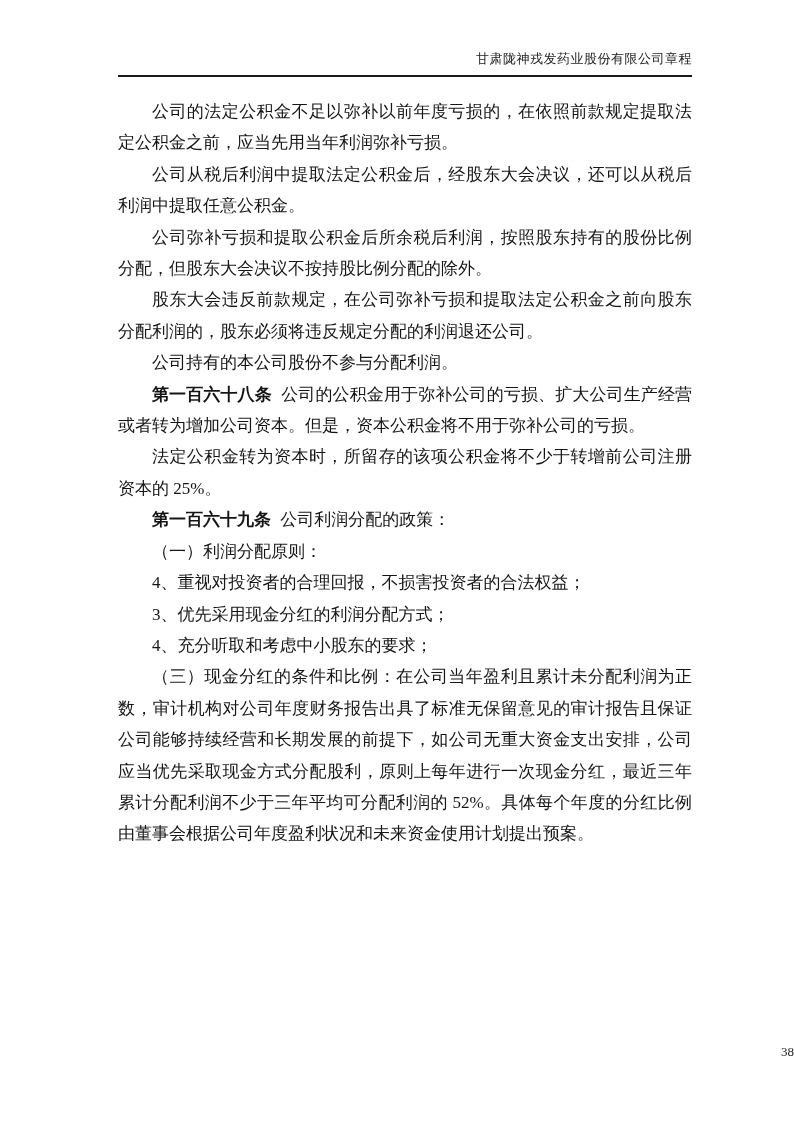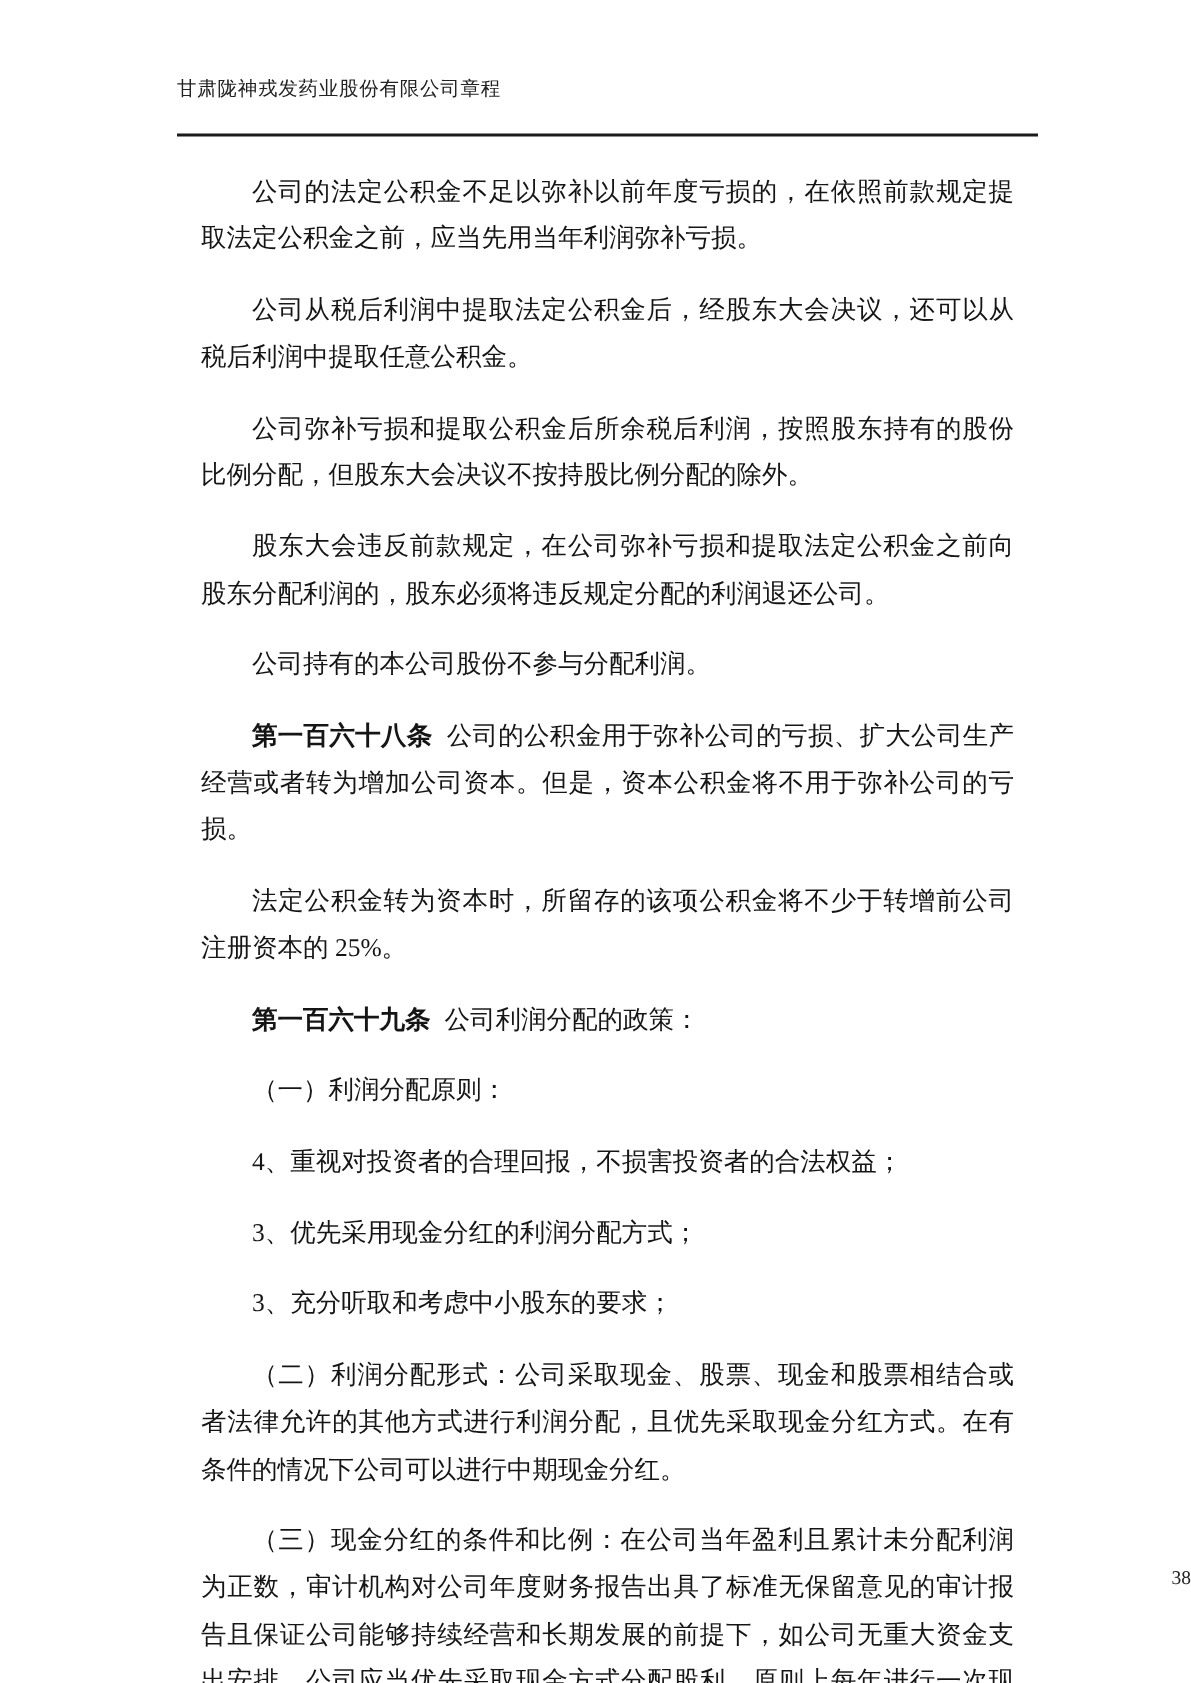--- a/index.html
+++ b/index.html
@@ -14,37 +14,38 @@
     color: #121212;
     overflow: hidden;
   }
   .header {
     position: absolute;
     left: 118px;
     right: 102px;
     top: 50px;
     font-size: 13px;
     letter-spacing: 0.5px;
-    padding-bottom: 21px;
+    padding-bottom: 7px;
     border-bottom: 2px solid #1a1a1a;
     color: #222;
+    text-align: right;
   }
   .content {
     position: absolute;
     left: 118px;
     right: 102px;
     top: 96px;
     font-size: 17px;
     line-height: 31.4px;
     text-align: justify;
     text-justify: inter-ideograph;
     color: #151515;
   }
   .content p {
-    margin: 16px;
+    margin: 0;
     text-indent: 2em;
   }
   .content p b.article-no {
     font-weight: bold;
     margin-right: 0.55em;
   }
   .page-number {
     position: absolute;
     left: 0;
     right: 0;
@@ -68,19 +69,18 @@
       <p>公司从税后利润中提取法定公积金后，经股东大会决议，还可以从税后利润中提取任意公积金。</p>
       <p>公司弥补亏损和提取公积金后所余税后利润，按照股东持有的股份比例分配，但股东大会决议不按持股比例分配的除外。</p>
       <p>股东大会违反前款规定，在公司弥补亏损和提取法定公积金之前向股东分配利润的，股东必须将违反规定分配的利润退还公司。</p>
       <p>公司持有的本公司股份不参与分配利润。</p>
       <p><b class="article-no">第一百六十八条</b>公司的公积金用于弥补公司的亏损、扩大公司生产经营或者转为增加公司资本。但是，资本公积金将不用于弥补公司的亏损。</p>
       <p>法定公积金转为资本时，所留存的该项公积金将不少于转增前公司注册资本的 25%。</p>
       <p><b class="article-no">第一百六十九条</b>公司利润分配的政策：</p>
       <p>（一）利润分配原则：</p>
       <p>4、重视对投资者的合理回报，不损害投资者的合法权益；</p>
       <p>3、优先采用现金分红的利润分配方式；</p>
-      <p>3、充分听取和考虑中小股东的要求；</p>
-      <p>（二）利润分配形式：公司采取现金、股票、现金和股票相结合或者法律允许的其他方式进行利润分配，且优先采取现金分红方式。在有条件的情况下公司可以进行中期现金分红。</p>
+      <p>4、充分听取和考虑中小股东的要求；</p>
       <p>（三）现金分红的条件和比例：在公司当年盈利且累计未分配利润为正数，审计机构对公司年度财务报告出具了标准无保留意见的审计报告且保证公司能够持续经营和长期发展的前提下，如公司无重大资金支出安排，公司应当优先采取现金方式分配股利，原则上每年进行一次现金分红，最近三年累计分配利润不少于三年平均可分配利润的 52%。具体每个年度的分红比例由董事会根据公司年度盈利状况和未来资金使用计划提出预案。</p>
     </div>
 
   <div class="page-number">38</div>
 </div>
 
 </body></html>

